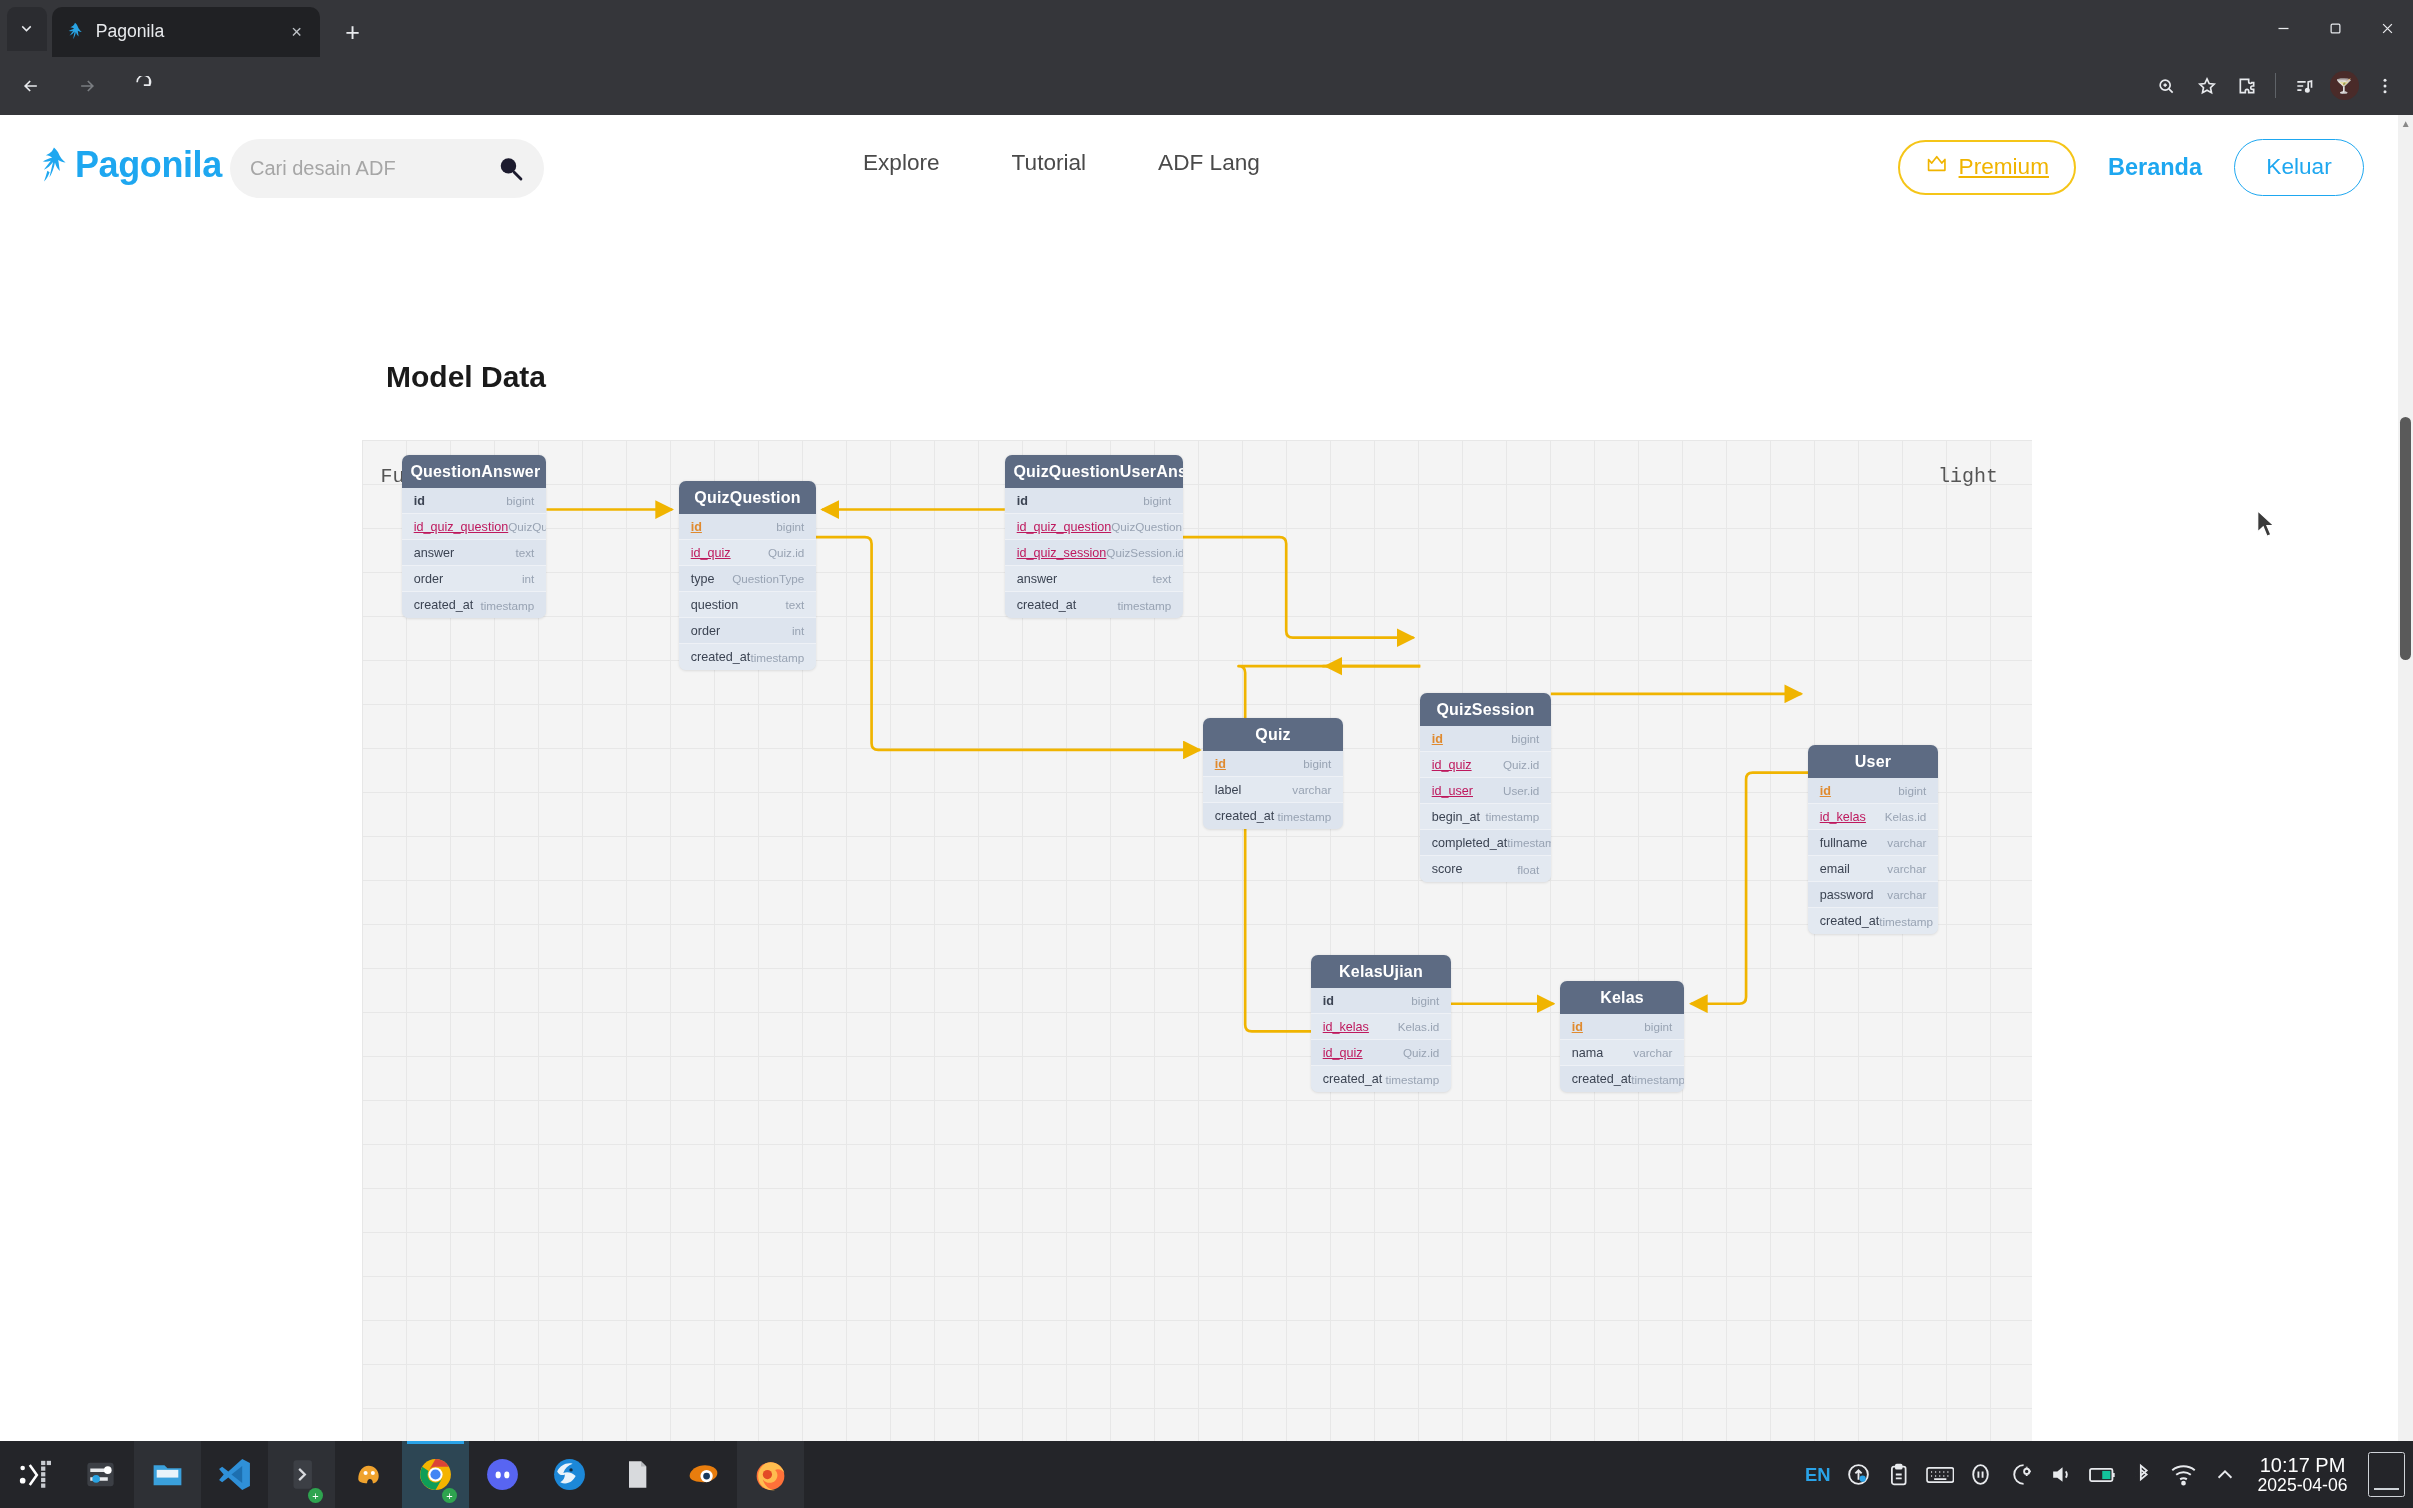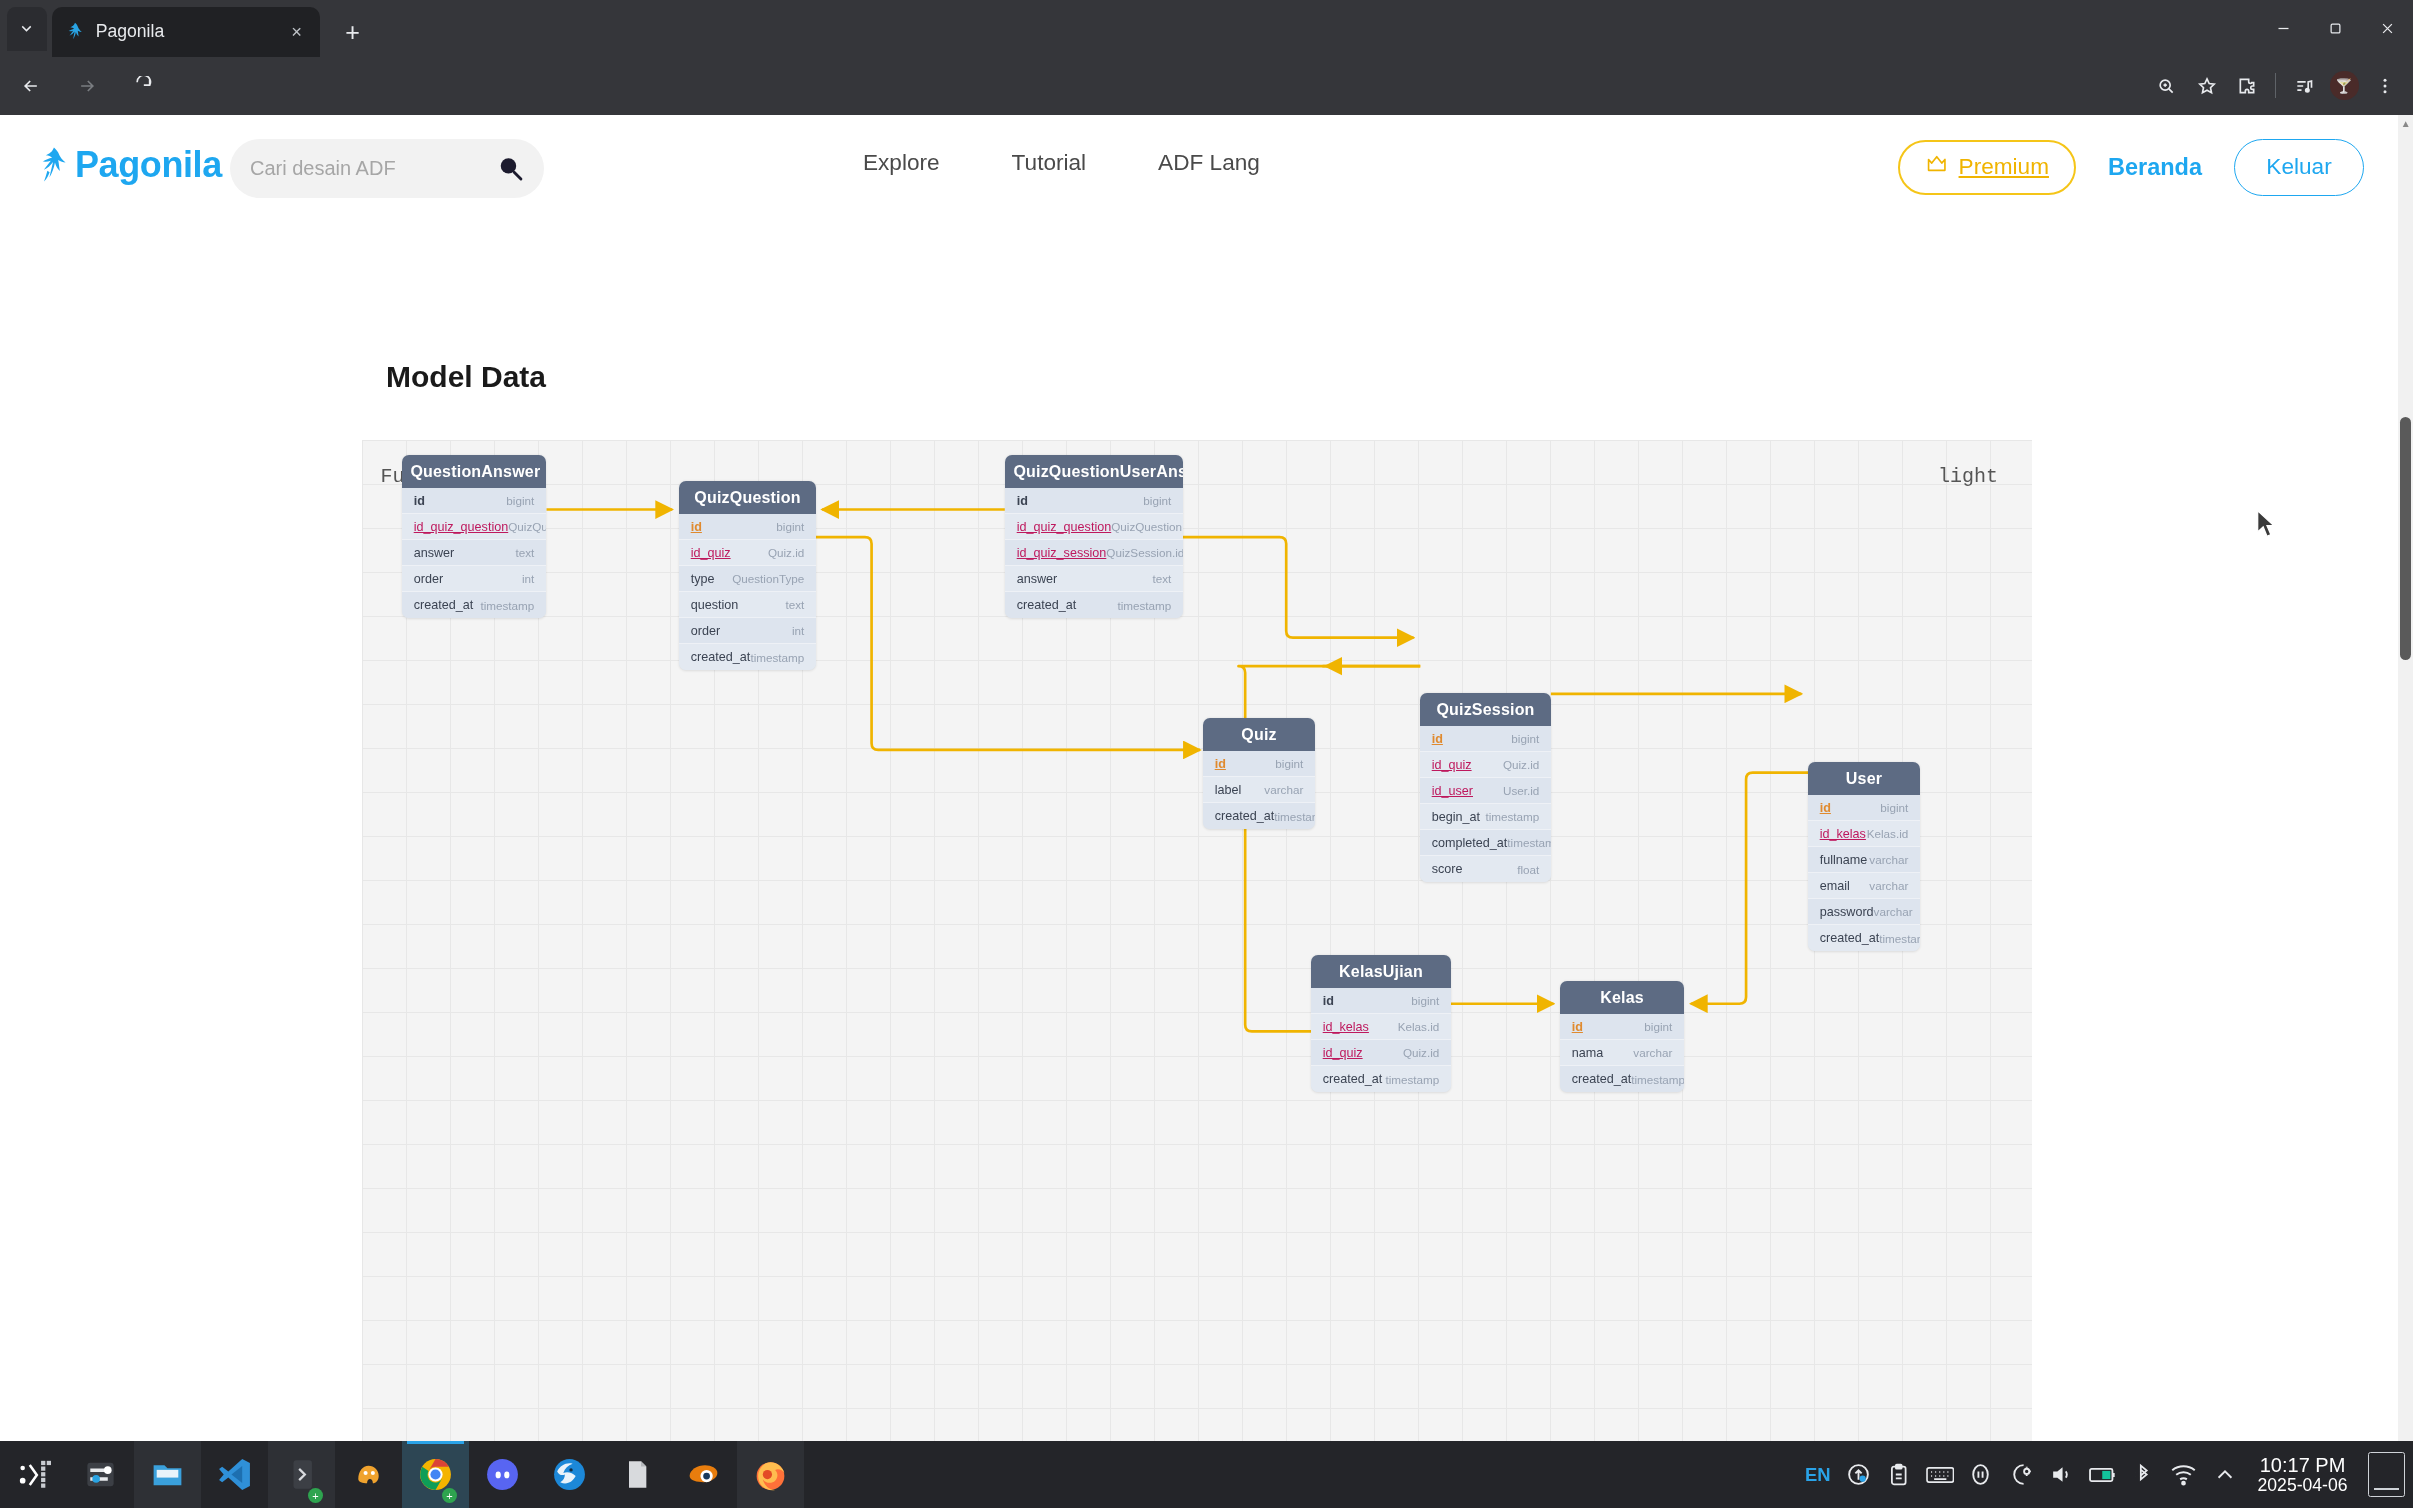--- a/index.html
+++ b/index.html
@@ -377,21 +377,21 @@
             </div>
             <div class="tbl-row">
               <span class="col-name">answer</span>
               <span class="col-type">text</span>
             </div>
             <div class="tbl-row">
               <span class="col-name">created_at</span>
               <span class="col-type">timestamp</span>
             </div>
           </div>
-          <div class="tbl" style="left: 841px; top: 278px; width: 112px;">
+          <div class="tbl" style="left: 841px; top: 278px; width: 140px;">
             <div class="tbl-head">Quiz</div>
             <div class="tbl-row">
               <span class="col-name pk-h">id</span>
               <span class="col-type">bigint</span>
             </div>
             <div class="tbl-row">
               <span class="col-name">label</span>
               <span class="col-type">varchar</span>
             </div>
             <div class="tbl-row">
@@ -419,21 +419,21 @@
             </div>
             <div class="tbl-row">
               <span class="col-name">completed_at</span>
               <span class="col-type">timestamp</span>
             </div>
             <div class="tbl-row">
               <span class="col-name">score</span>
               <span class="col-type">float</span>
             </div>
           </div>
-          <div class="tbl" style="left: 1446px; top: 322px; width: 112px;">
+          <div class="tbl" style="left: 1446px; top: 305px; width: 130px;">
             <div class="tbl-head">User</div>
             <div class="tbl-row">
               <span class="col-name pk-h">id</span>
               <span class="col-type">bigint</span>
             </div>
             <div class="tbl-row">
               <span class="col-name fk">id_kelas</span>
               <span class="col-type">Kelas.id</span>
             </div>
             <div class="tbl-row">

